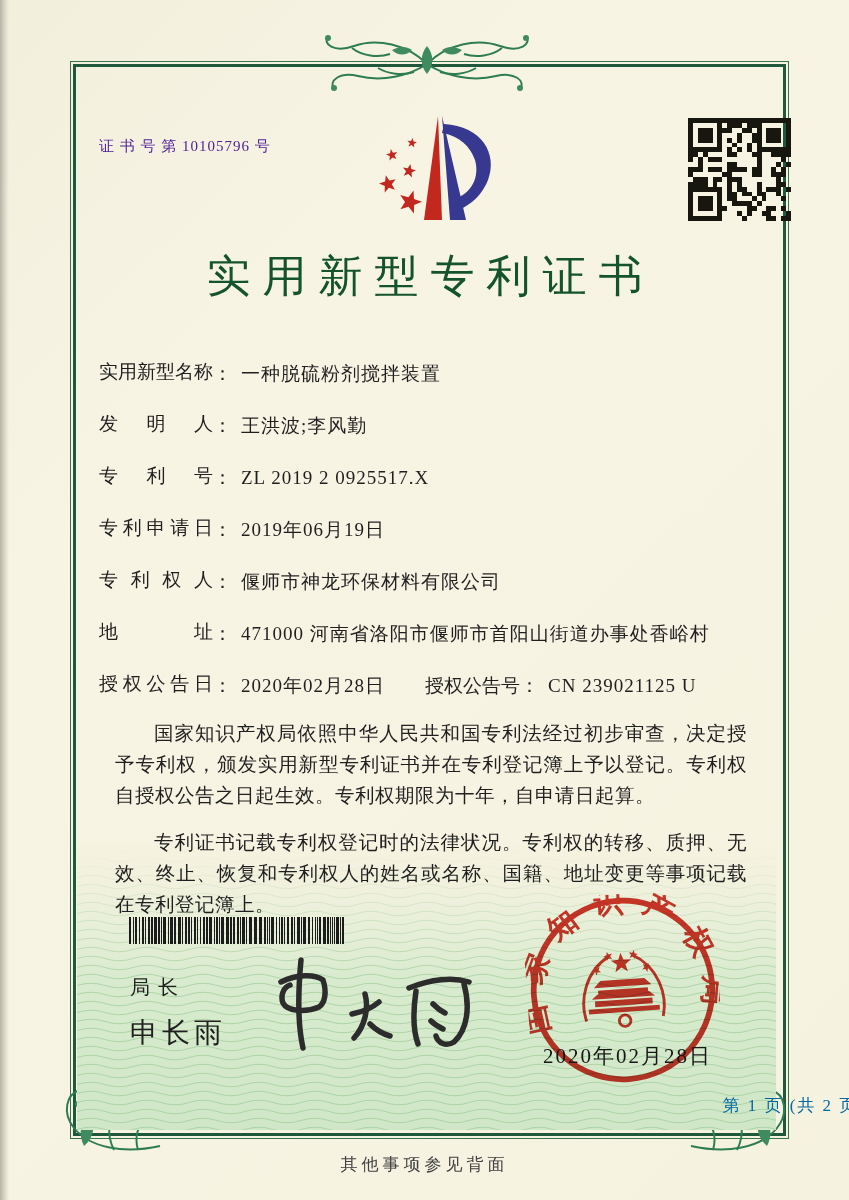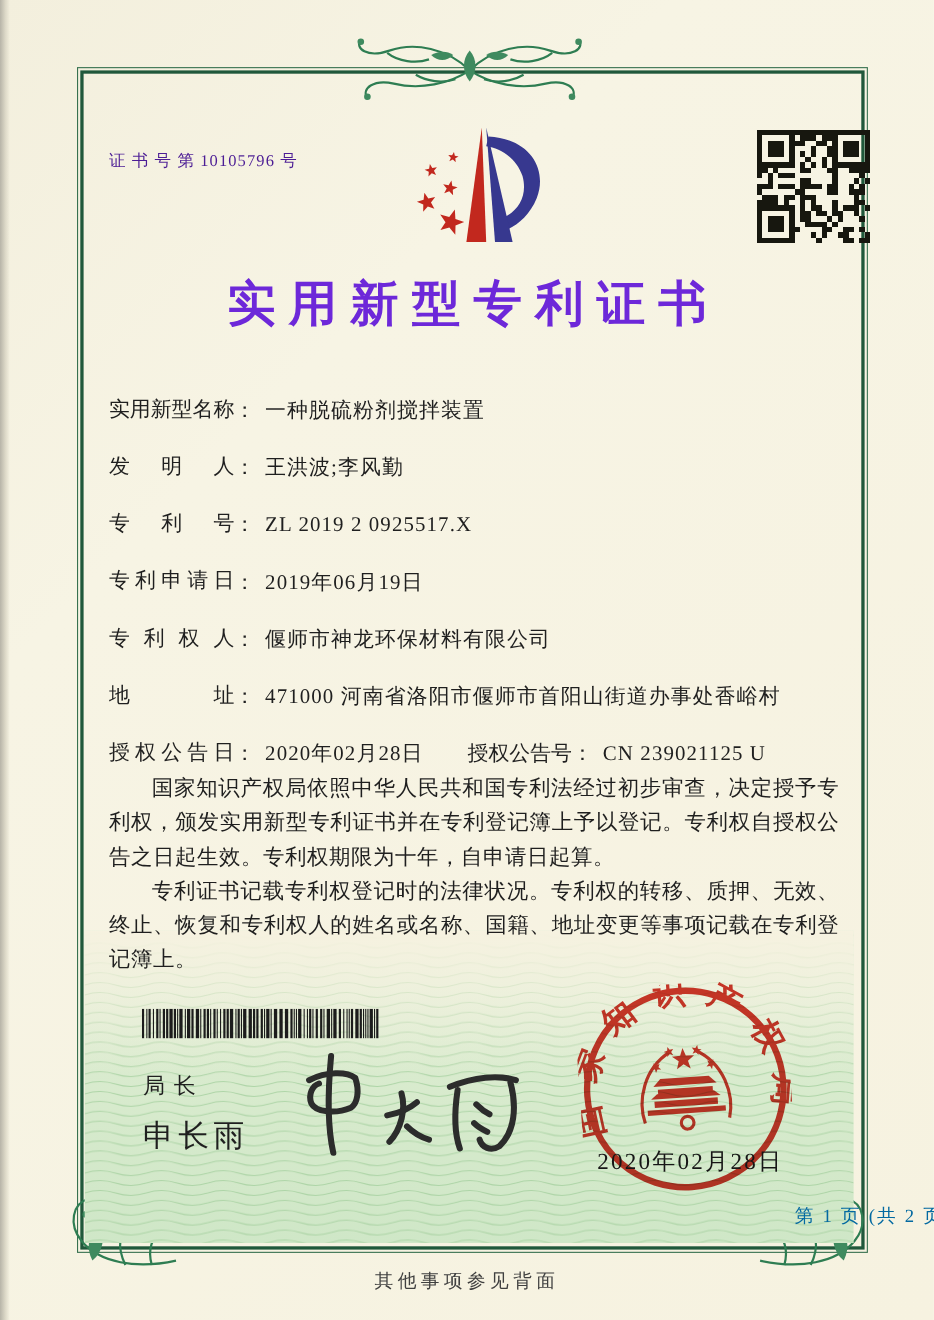--- a/index.html
+++ b/index.html
@@ -17,30 +17,30 @@
   .corner-orn.left{left:54px;}
   .corner-orn.right{left:685px;transform:scaleX(-1);}
   .green-zone{position:absolute;left:77px;top:846px;width:699px;height:284px;
     background:linear-gradient(to bottom,#e7f0dc 0%,#d9ebce 45%,#cfe7c7 100%);}
   .green-zone .fade{position:absolute;left:0;top:0;width:100%;height:55%;
     background:linear-gradient(to bottom,#f6f2e0 0%,rgba(246,242,224,0) 85%);}
   .cert-no{position:absolute;left:99px;top:137px;font-size:15px;letter-spacing:1px;color:#4c1d95;}
   .logo{position:absolute;left:376px;top:108px;}
   .qr{position:absolute;left:688px;top:118px;width:103px;height:103px;}
   .title{position:absolute;left:0;top:247px;width:100%;text-align:center;
-    font-size:44px;font-weight:bold;letter-spacing:12px;text-indent:12px;color:#6d28d9;}
+    font-size:44px;font-weight:normal;letter-spacing:12px;text-indent:12px;color:#14532d;}
   .fields{position:absolute;left:99px;top:360px;width:664px;font-size:19px;}
   .frow{line-height:27px;margin-bottom:25px;white-space:nowrap;}
   .flabel{display:inline-block;width:114px;text-align:justify;text-align-last:justify;vertical-align:top;font-family:Liberation Mono, monospace;}
   .fcolon{display:inline-block;margin-right:9px;}
   .fval{letter-spacing:1px;}
   .fpair2{margin-left:40px;}
   .paras{position:absolute;left:99px;top:702px;width:664px;font-size:19.5px;
     line-height:31px;text-align:justify;letter-spacing:0.5px;}
-  .paras p{margin:0;text-indent:2em;}
+  .paras p{margin:16px;text-indent:2em;}
   .barcode{position:absolute;left:129px;top:917px;}
   .director-title{position:absolute;left:130px;top:974px;font-size:20px;letter-spacing:8px;font-family:Liberation Mono, monospace;}
   .director-name{position:absolute;left:130px;top:1014px;font-size:28px;letter-spacing:4px;}
   .signature{position:absolute;left:253px;top:946px;}
   .seal{position:absolute;left:527px;top:894px;width:192px;height:192px;
     transform:rotate(-4deg);opacity:0.93;mix-blend-mode:multiply;}
   .seal-date{position:absolute;left:543px;top:1042px;font-size:21px;letter-spacing:2px;color:#161616;}
   .page-info{position:absolute;left:17px;top:1094px;width:100%;text-align:right;
     font-size:17px;letter-spacing:2px;color:#0369a1;}
   .back-note{position:absolute;left:0;top:1153px;width:100%;text-align:center;

